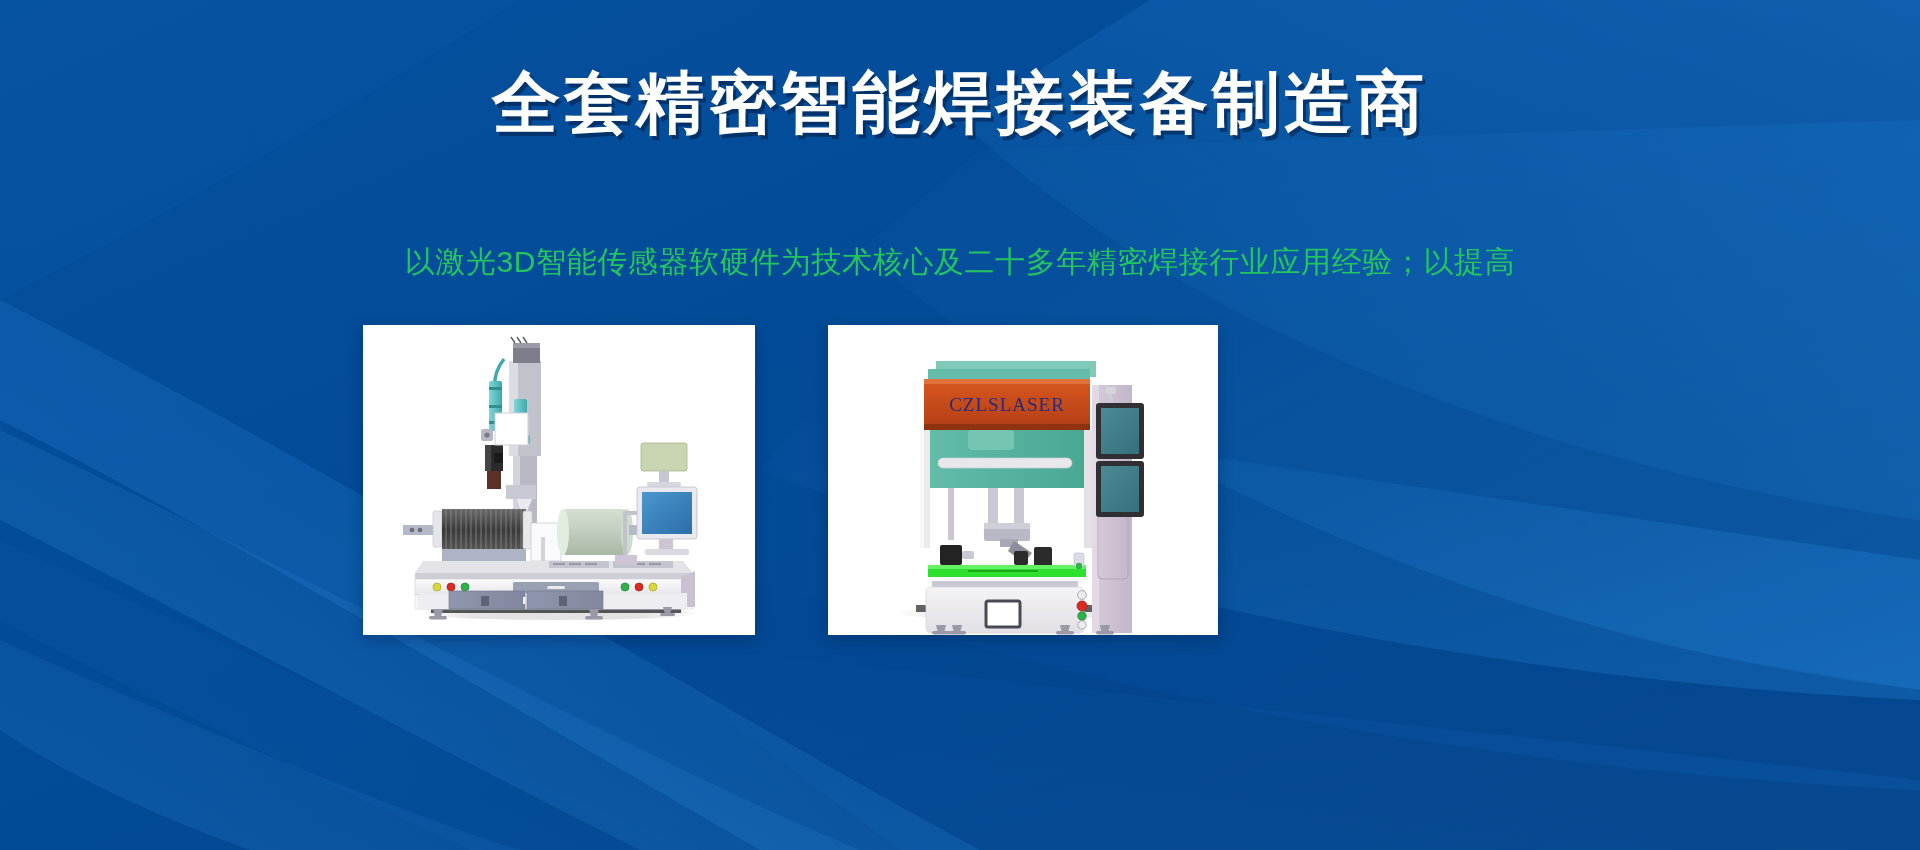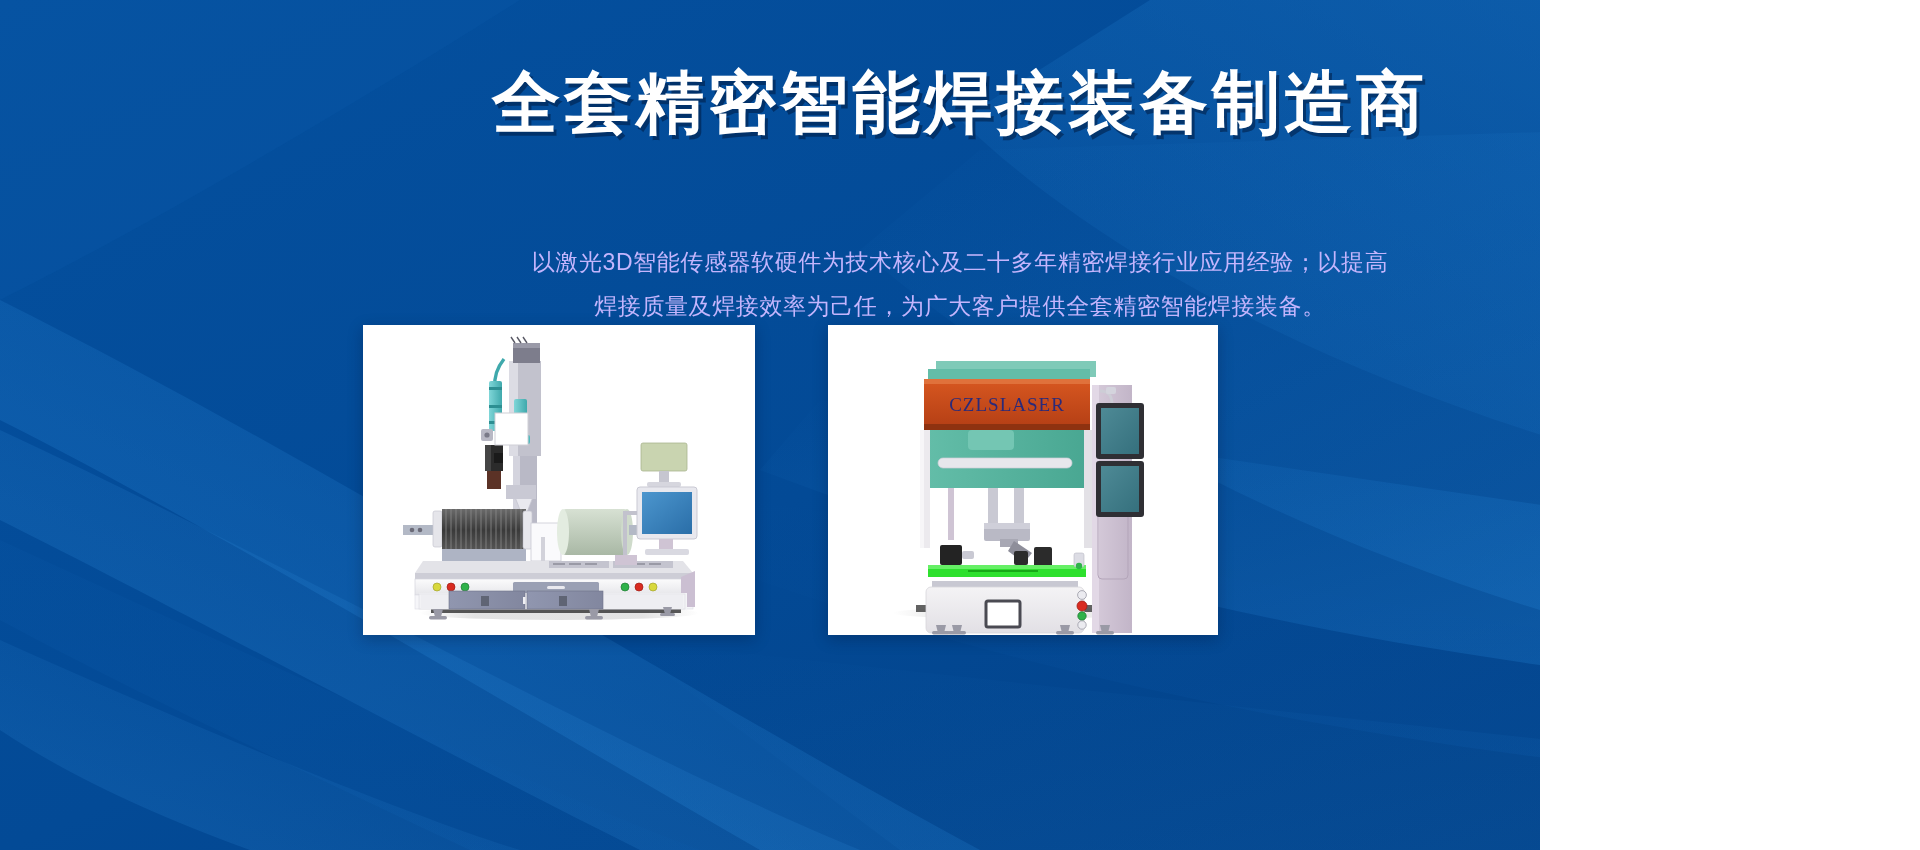--- a/index.html
+++ b/index.html
@@ -2,21 +2,21 @@
 <html><head>
 <meta charset="utf-8">
 <title>CZLSLASER Banner</title>
 <style>
   * { margin:0; padding:0; box-sizing:border-box; }
   html,body{
     width:1920px; height:850px; overflow:hidden;
     font-family:"Liberation Sans","DejaVu Sans",sans-serif;
   }
   #banner{
-    position:relative; width:1540px; height:850px;
+    position:relative; width:1920px; height:850px;
     background:#034a96;
     overflow:hidden;
   }
   
   .bg-layer{ position:absolute; inset:0; overflow:hidden; }
   .bg-layer svg{ display:block; width:1920px; height:850px; }
 
   
   #headline{
     position:absolute; left:0; top:62px; width:1920px;
@@ -28,22 +28,22 @@
     white-space:nowrap;
     z-index:6;
   }
   #subtitle{
     position:absolute; left:0; top:240px; width:1920px;
     text-align:center;
     z-index:6;
   }
   #subtitle .sline{
     display:block;
-    font-size:23px; line-height:44px; font-weight:400;
-    color:#c4b5fd; letter-spacing:.6px;
+    font-size:30px; line-height:44px; font-weight:400;
+    color:#22c55e; letter-spacing:.6px;
     white-space:nowrap;
   }
 
   
   .card{
     position:absolute; top:325px;
     background:#ffffff;
     box-shadow:0 4px 14px rgba(0,15,40,.28);
     overflow:hidden;
     z-index:5;
@@ -106,21 +106,20 @@
       <path d="M0,640 C200,730 420,820 520,850 L250,850 C140,810 60,770 0,730 Z" fill="url(#gL2)" opacity=".6"></path>
 
       <path d="M0,0 L520,0 C330,120 140,230 0,300 Z" fill="#1a6fbe" opacity=".12"></path>
     </svg>
   </div>
 
   <h1 id="headline">全套精密智能焊接装备制造商</h1>
 
   <div id="subtitle">
     <span class="sline">以激光3D智能传感器软硬件为技术核心及二十多年精密焊接行业应用经验；以提高</span>
-    <span class="sline">焊接质量及焊接效率为己任，为广大客户提供全套精密智能焊接装备。</span>
   </div>
 
   <div class="card" id="card-left">
     <svg viewBox="0 0 392 310" preserveAspectRatio="xMidYMid meet" aria-hidden="true">
       <defs>
         <linearGradient id="lShadow" x1="0" y1="0" x2="1" y2="0">
           <stop offset="0" stop-color="#ffffff"></stop>
           <stop offset=".2" stop-color="#d9d9d9"></stop>
           <stop offset=".8" stop-color="#d9d9d9"></stop>
           <stop offset="1" stop-color="#ffffff"></stop>

